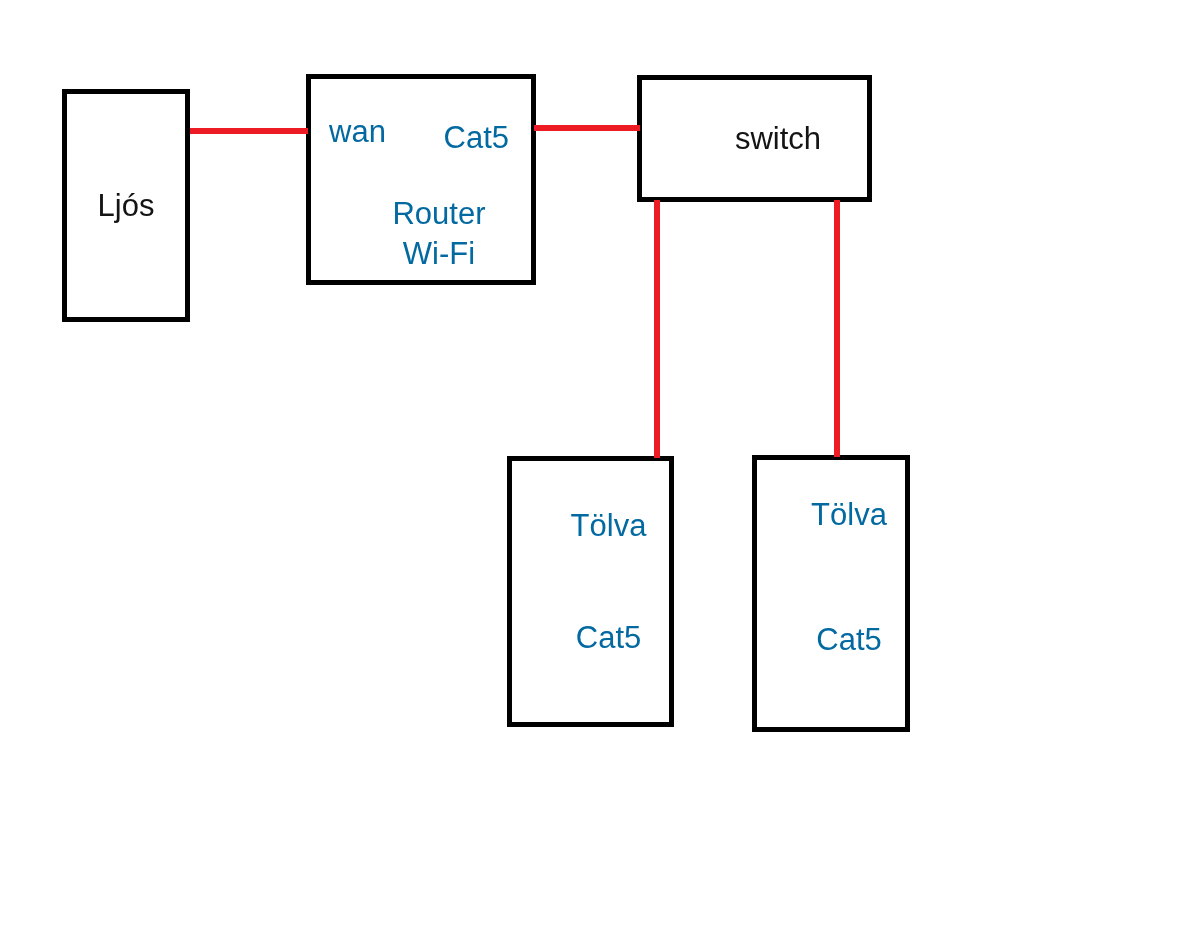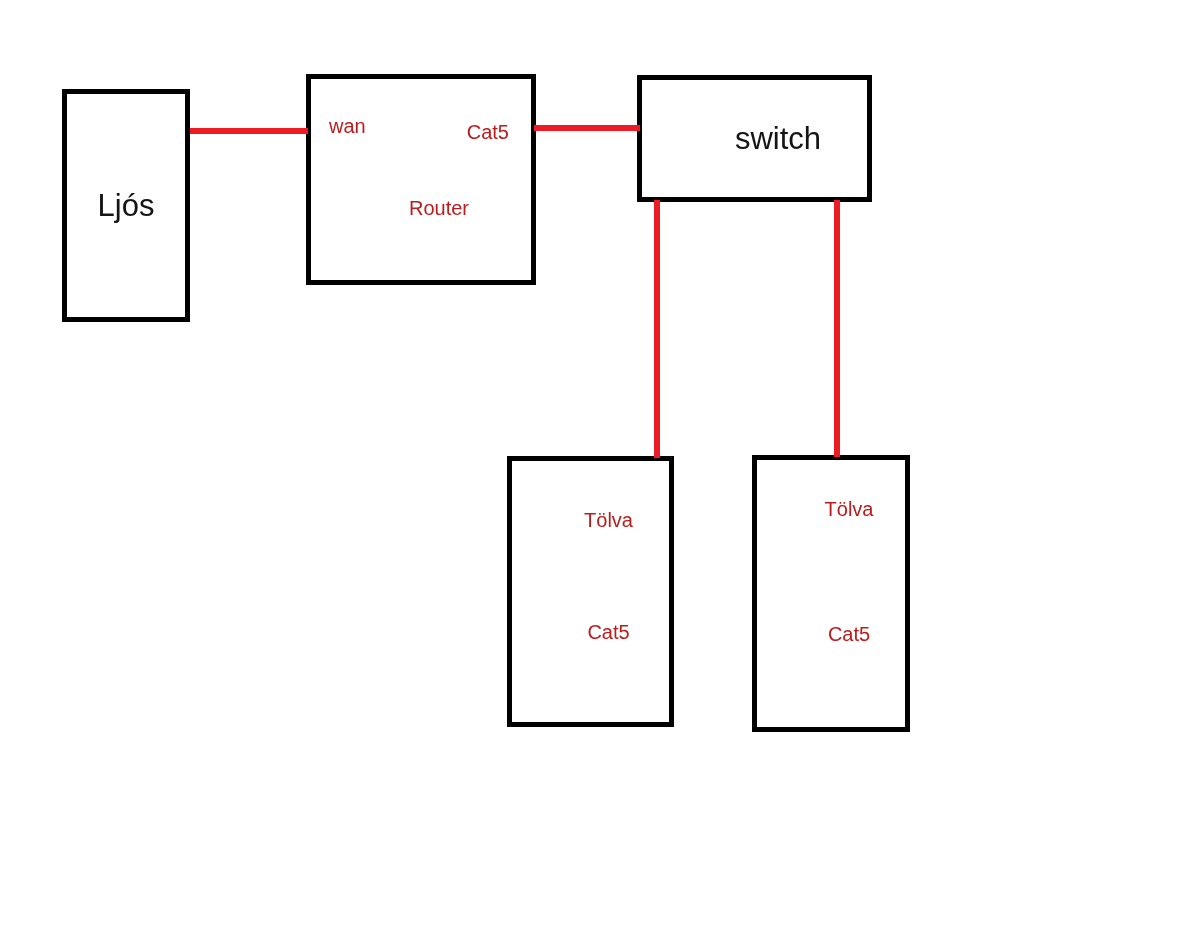--- a/index.html
+++ b/index.html
@@ -17,24 +17,24 @@
     overflow: hidden;
   }
   .node {
     position: absolute;
     box-sizing: border-box;
     border: 5px solid #000000;
     background: #ffffff;
   }
   .label {
     position: absolute;
-    font-size: 20px;
+    font-size: 31px;
     line-height: 1.1;
     white-space: nowrap;
-    color: #b91c1c;
+    color: #0369a1;
   }
   .label.center-x {
     left: 0;
     right: 0;
     text-align: center;
     margin-left: 36px;
   }
   .flex-center {
     display: flex;
     align-items: center;
@@ -56,20 +56,21 @@
 <div class="canvas">
 
   <div class="node" style="left:62px; top:75px; width:128px; height:233px;margin-top:14px;">
     <div class="flex-center">Ljós</div>
   </div>
 
   <div class="node" style="left:306px; top:74px; width:230px; height:211px;">
     <div class="label" style="left:18px; top:36px;">wan</div>
     <div class="label" style="right:22px; top:42px;">Cat5</div>
     <div class="label center-x" style="top:118px;">Router</div>
+    <div class="label center-x" style="top:158px;">Wi-Fi</div>
   </div>
 
   <div class="node" style="left:637px; top:75px; width:235px; height:127px;padding-left:47px;">
     <div class="flex-center">switch</div>
   </div>
 
   <div class="node" style="left:507px; top:456px; width:167px; height:271px;">
     <div class="label center-x" style="top:48px;">Tölva</div>
     <div class="label center-x" style="top:160px;">Cat5</div>
   </div>

